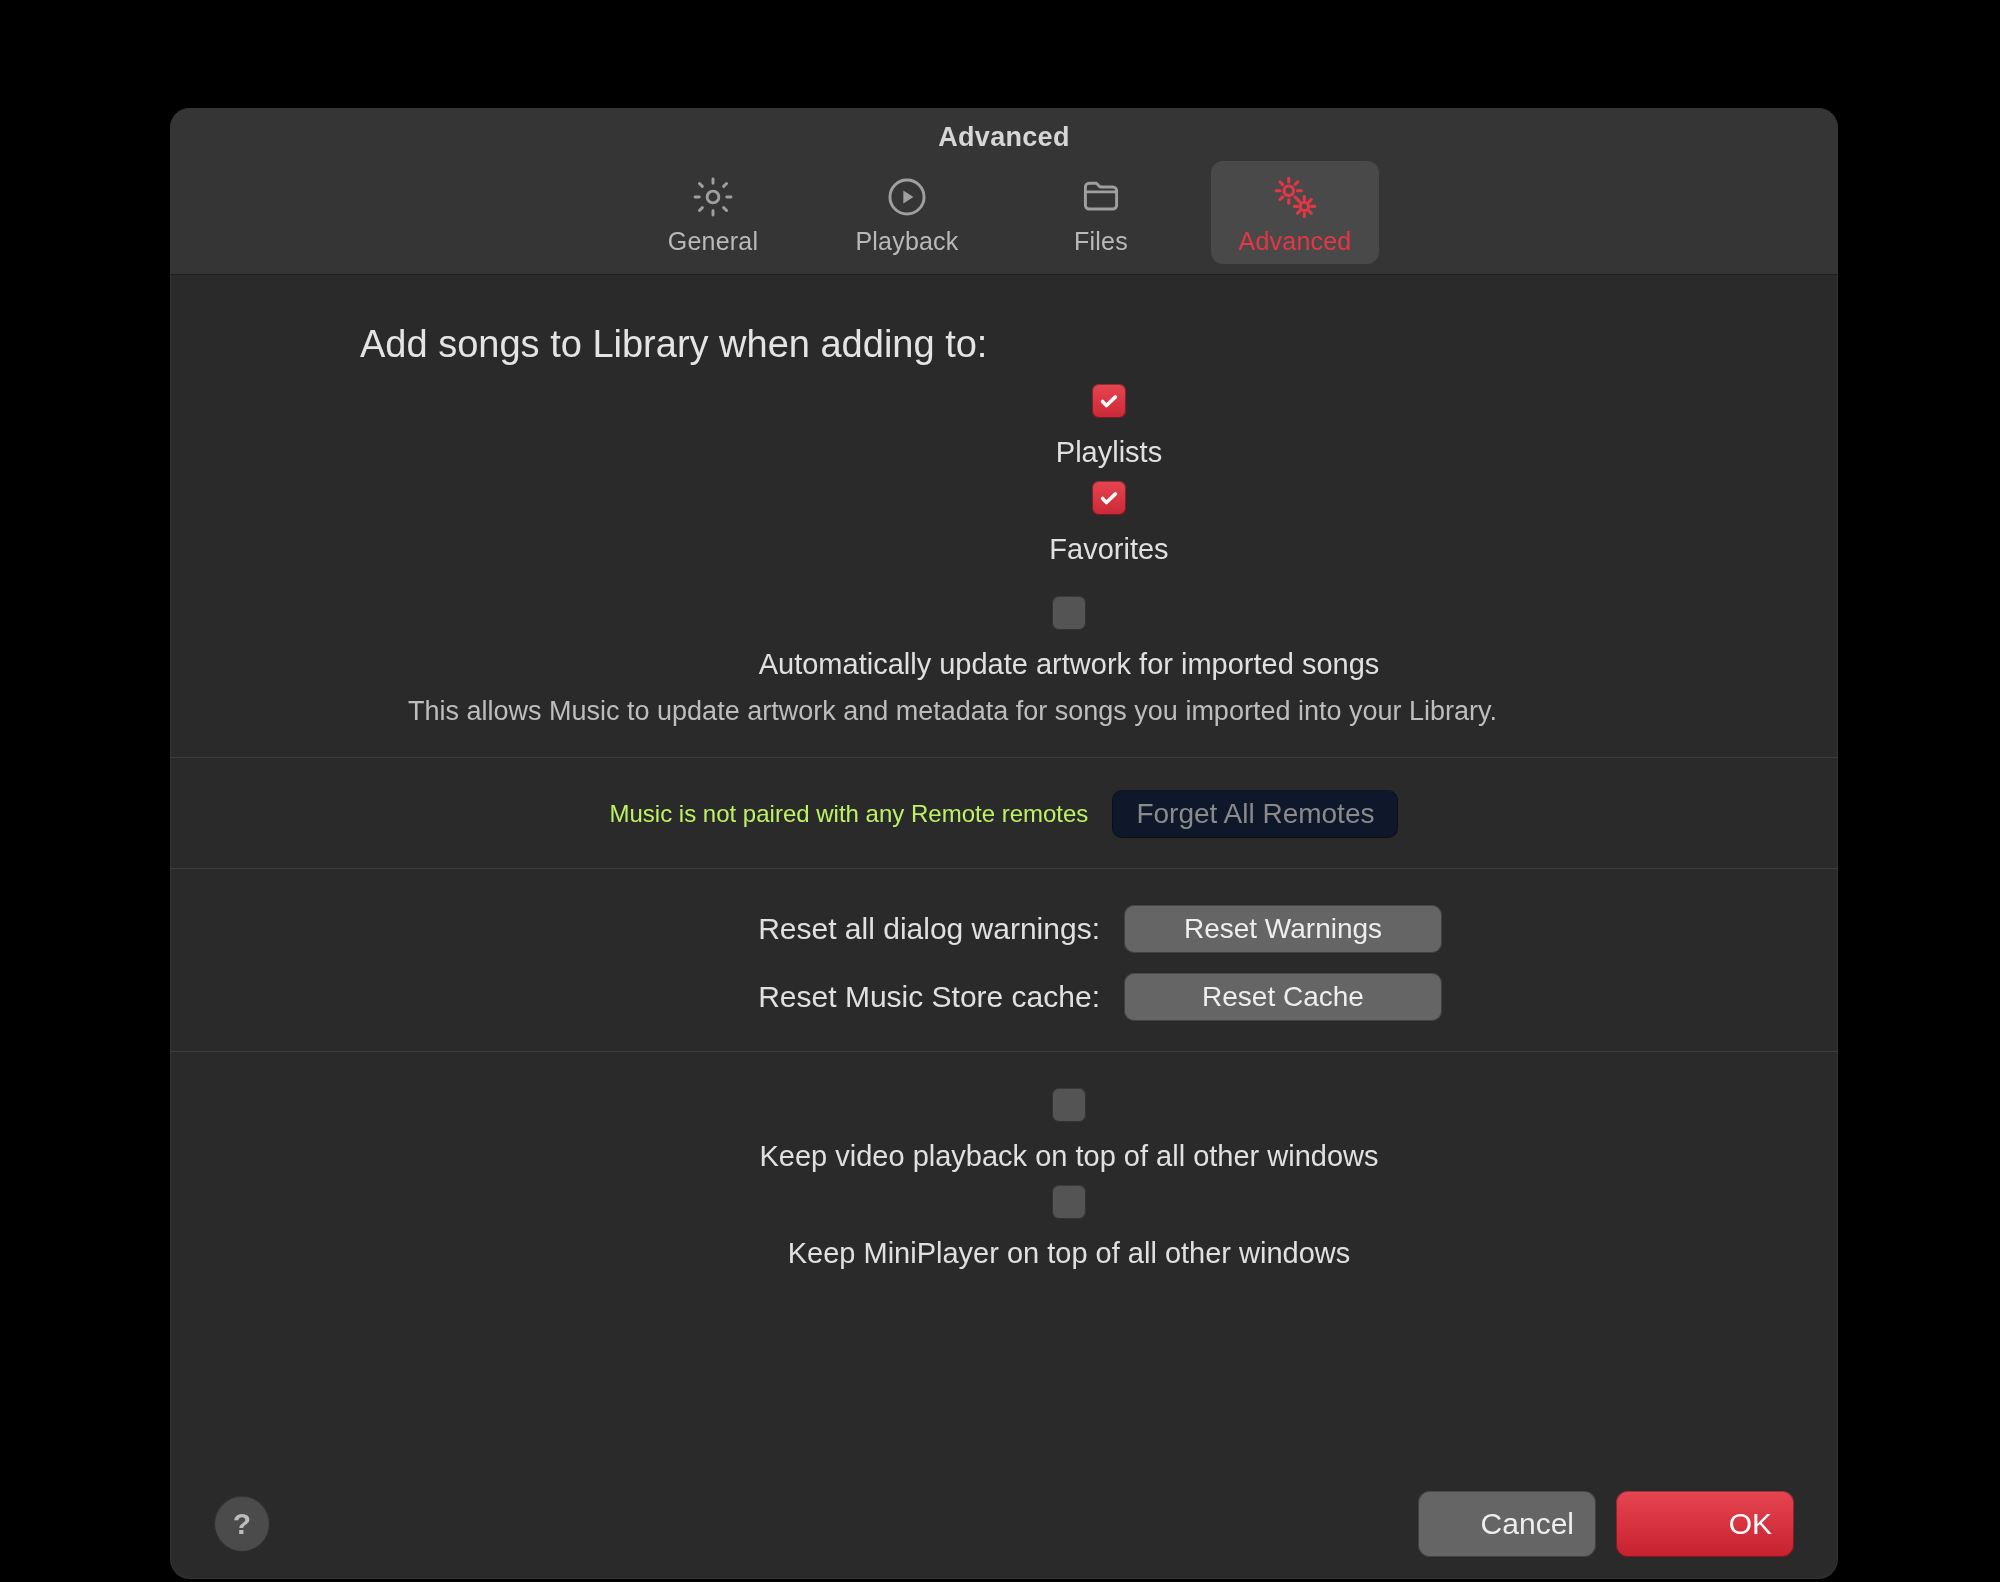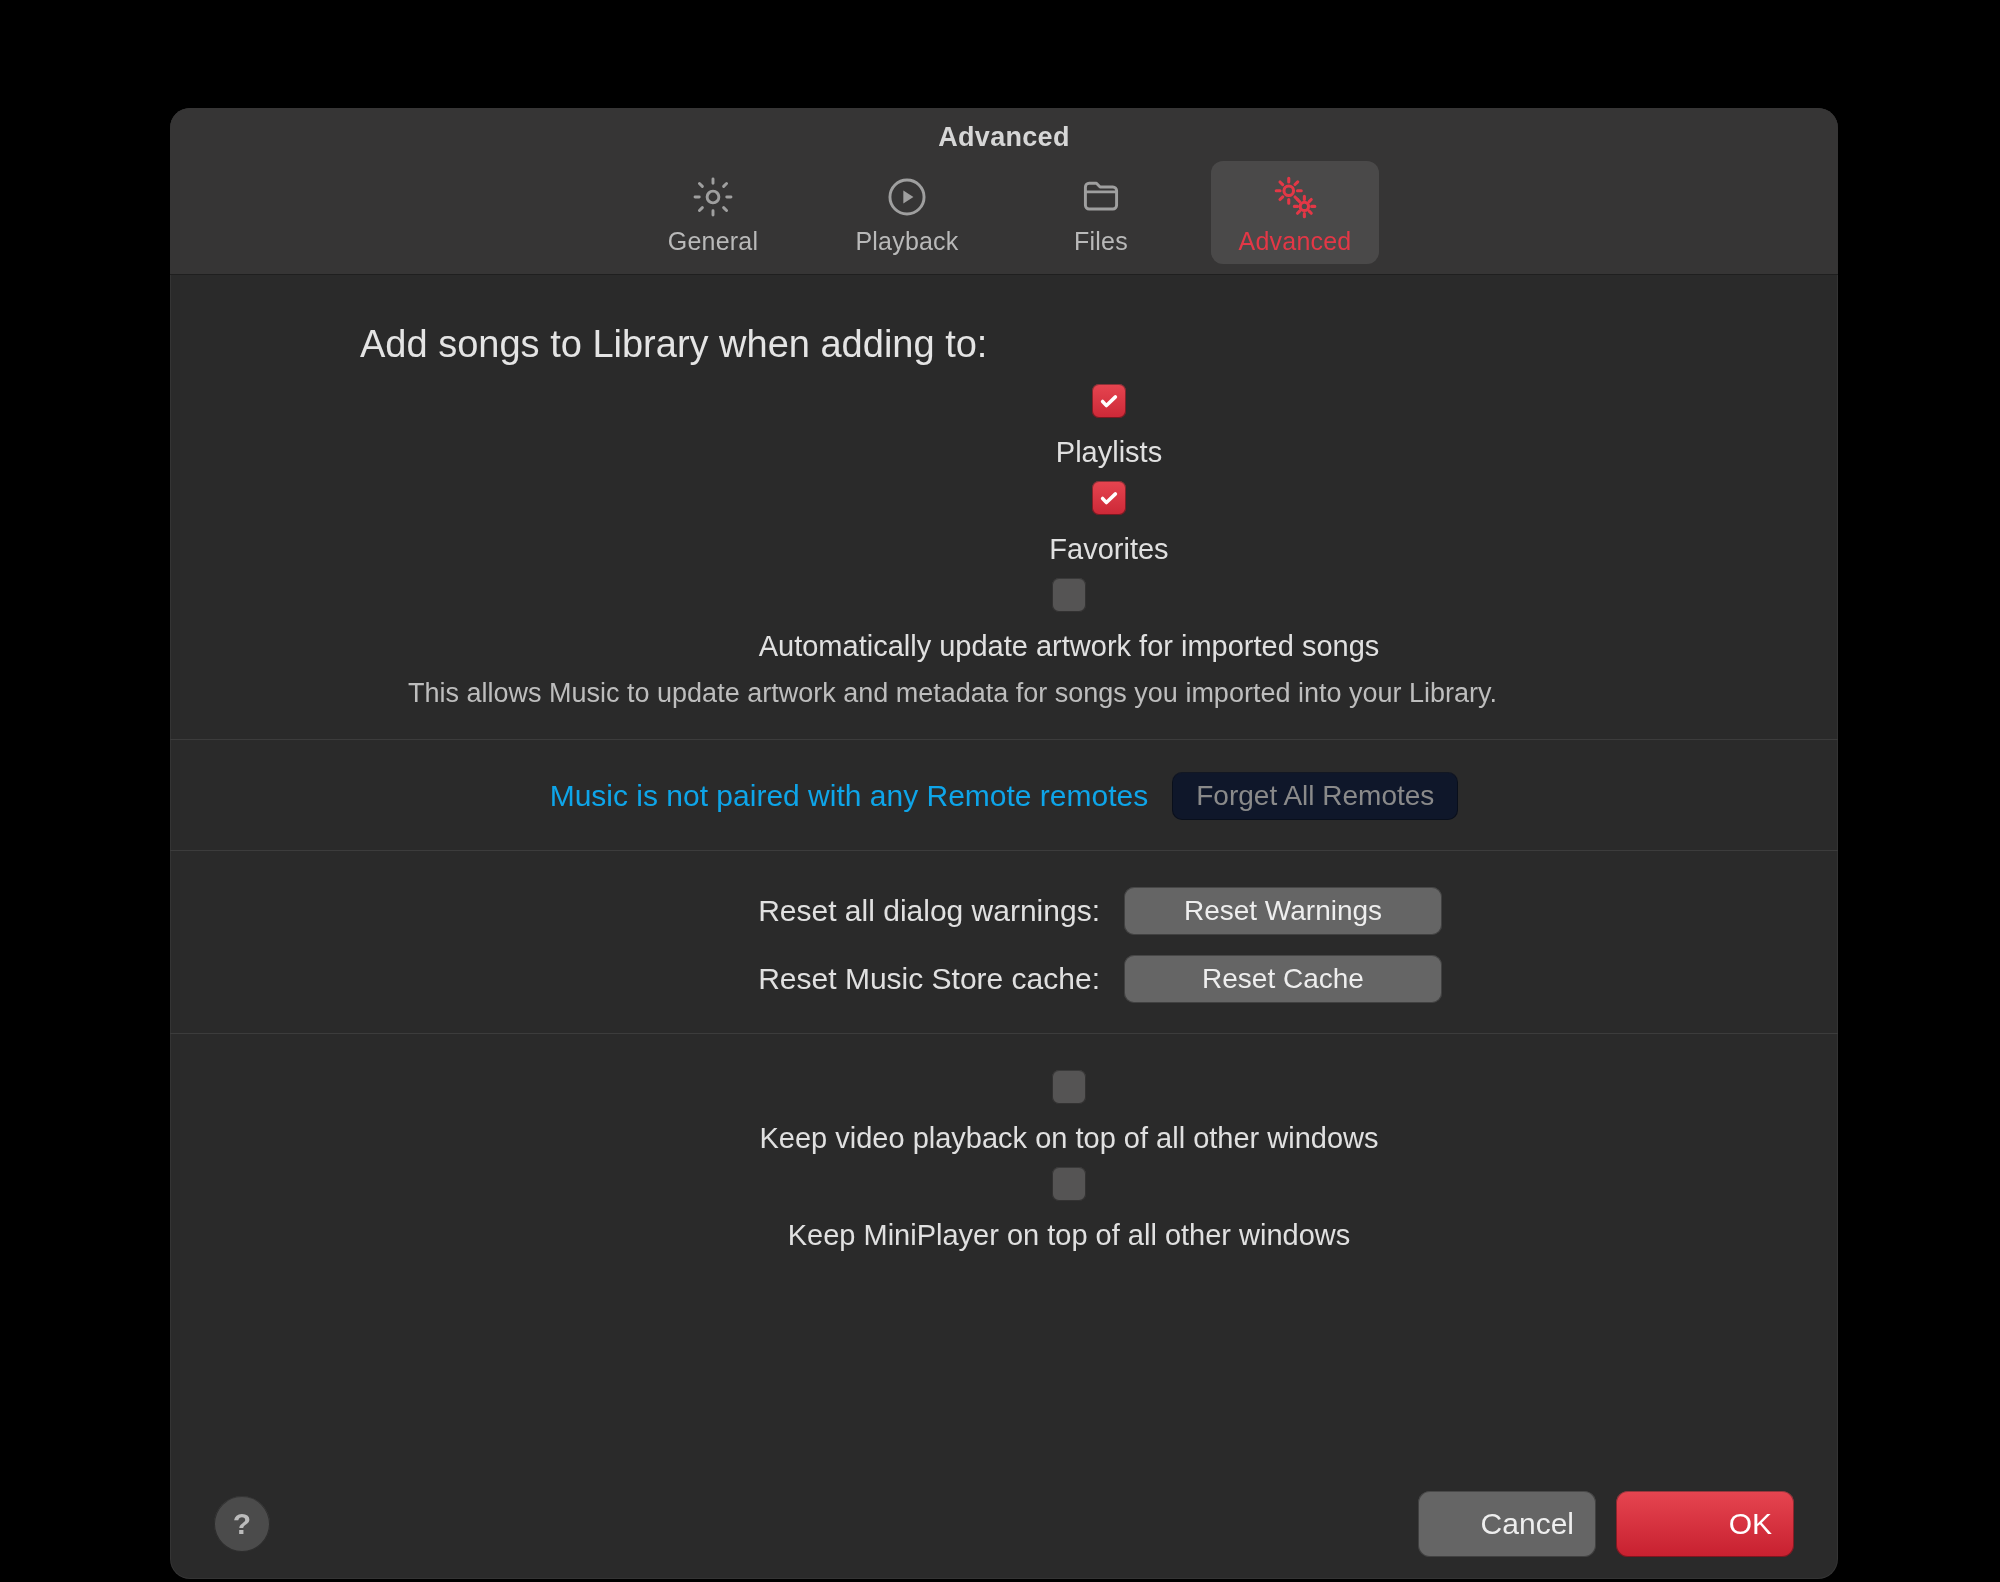--- a/index.html
+++ b/index.html
@@ -97,21 +97,21 @@
     background: linear-gradient(#e64550,#cc2837);
   }
   .cbox svg { display:none; }
   .cbox.checked svg { display:block; }
 
   .centerpair {
     display:flex; align-items:center; justify-content:center;
     gap: 24px;
     padding: 6px 0;
   }
-  .centerpair .txt { color:#0ea5e9; font-size:30px; }
+  .centerpair .txt { color:#bef264; font-size:24px; }
   .btn {
     padding: 8px 24px;
     border-radius: 10px;
     background: #656565;
     color: #eee;
     font-size: 28px;
     font-weight: 500;
     box-shadow: inset 0 0 0 1px rgba(0,0,0,.35), inset 0 1px 0 rgba(255,255,255,.06);
     cursor: default;
     min-width: 200px;
@@ -232,21 +232,21 @@
 
       <div class="row indent2">
         <div class="cbox checked">
           <svg width="22" height="22" viewBox="0 0 24 24" fill="none" stroke="#fff" stroke-width="3.8" stroke-linecap="round" stroke-linejoin="round">
               <path d="M5 12.5l4.2 4.5L19 7.5"></path>
             </svg>
         </div>
         <span class="label">Favorites</span>
       </div>
 
-      <div class="row" style="">
+      <div class="row" style="margin-top:18px;">
         <div class="cbox">
           
         </div>
         <span class="label">Automatically update artwork for imported songs</span>
       </div>
       <div class="desc">This allows Music to update artwork and metadata for songs you imported into your Library.</div>
     </div>
 
     <div class="hr"></div>
 

